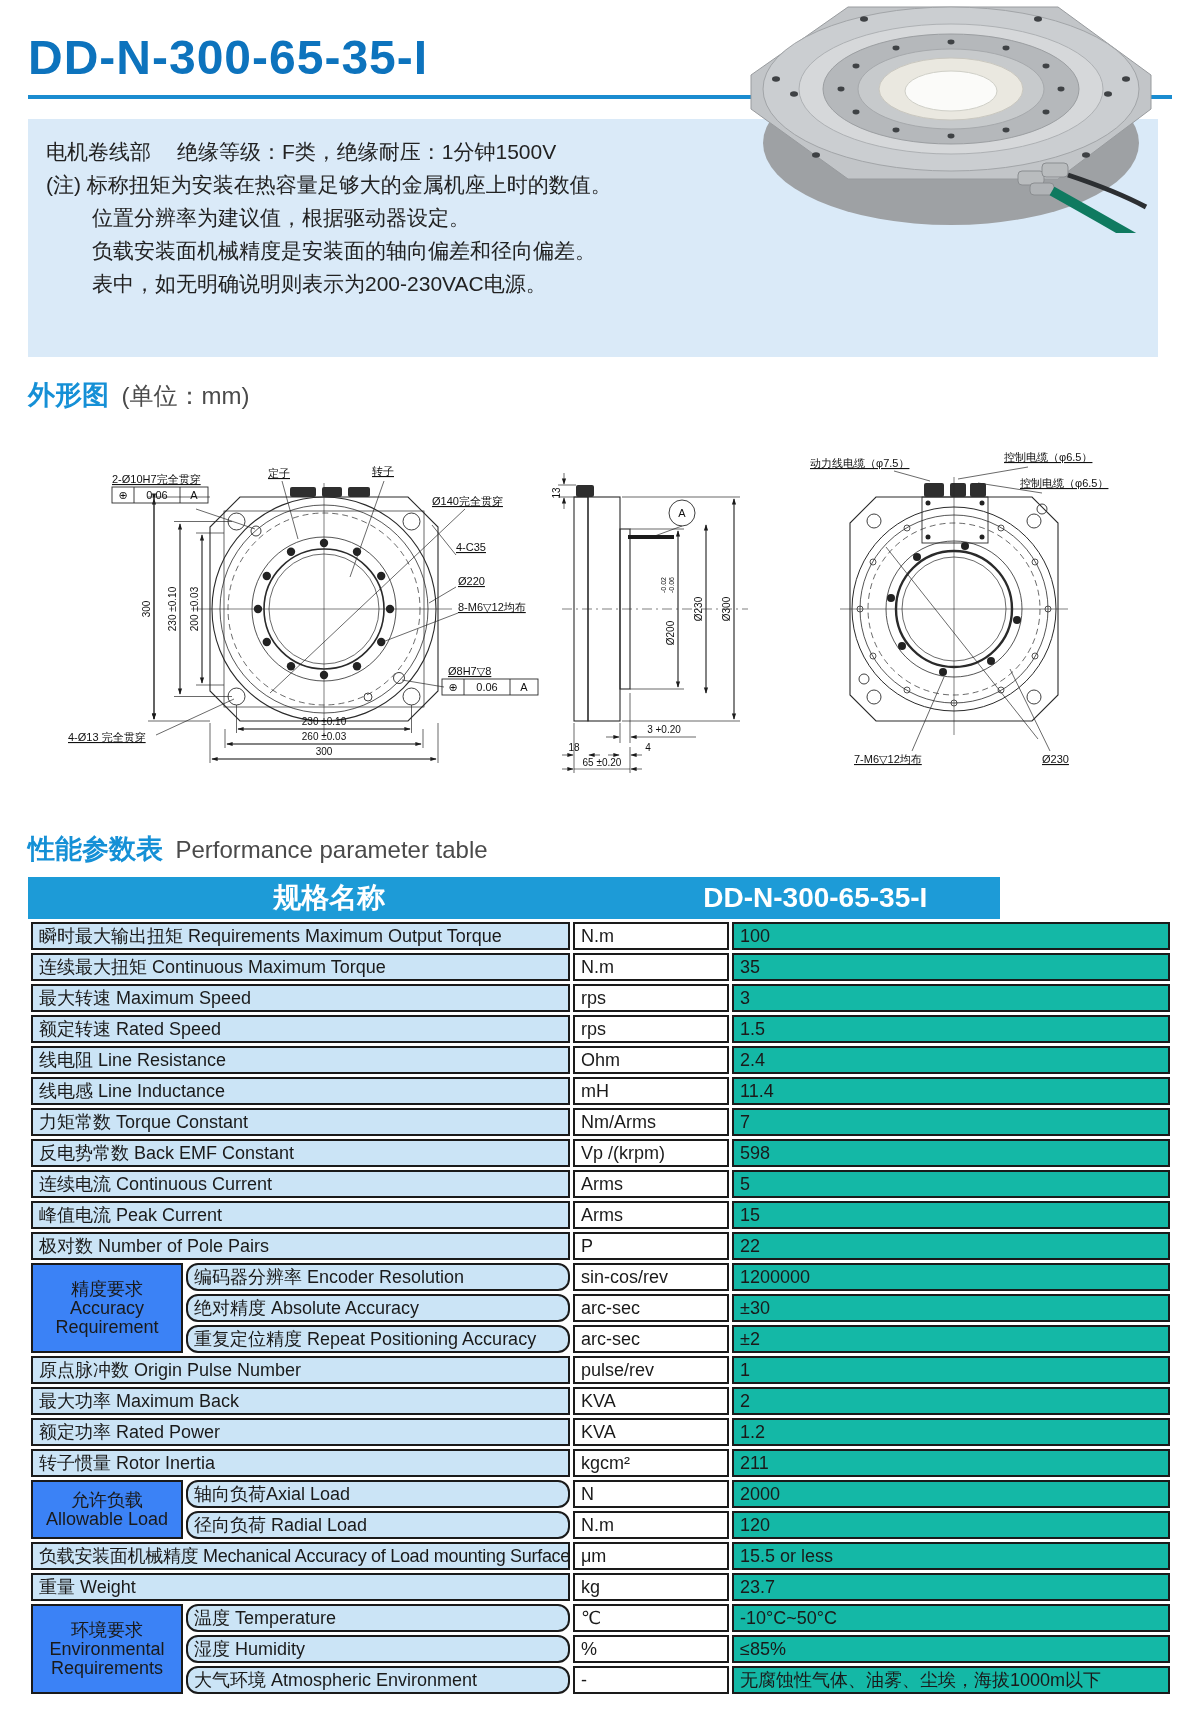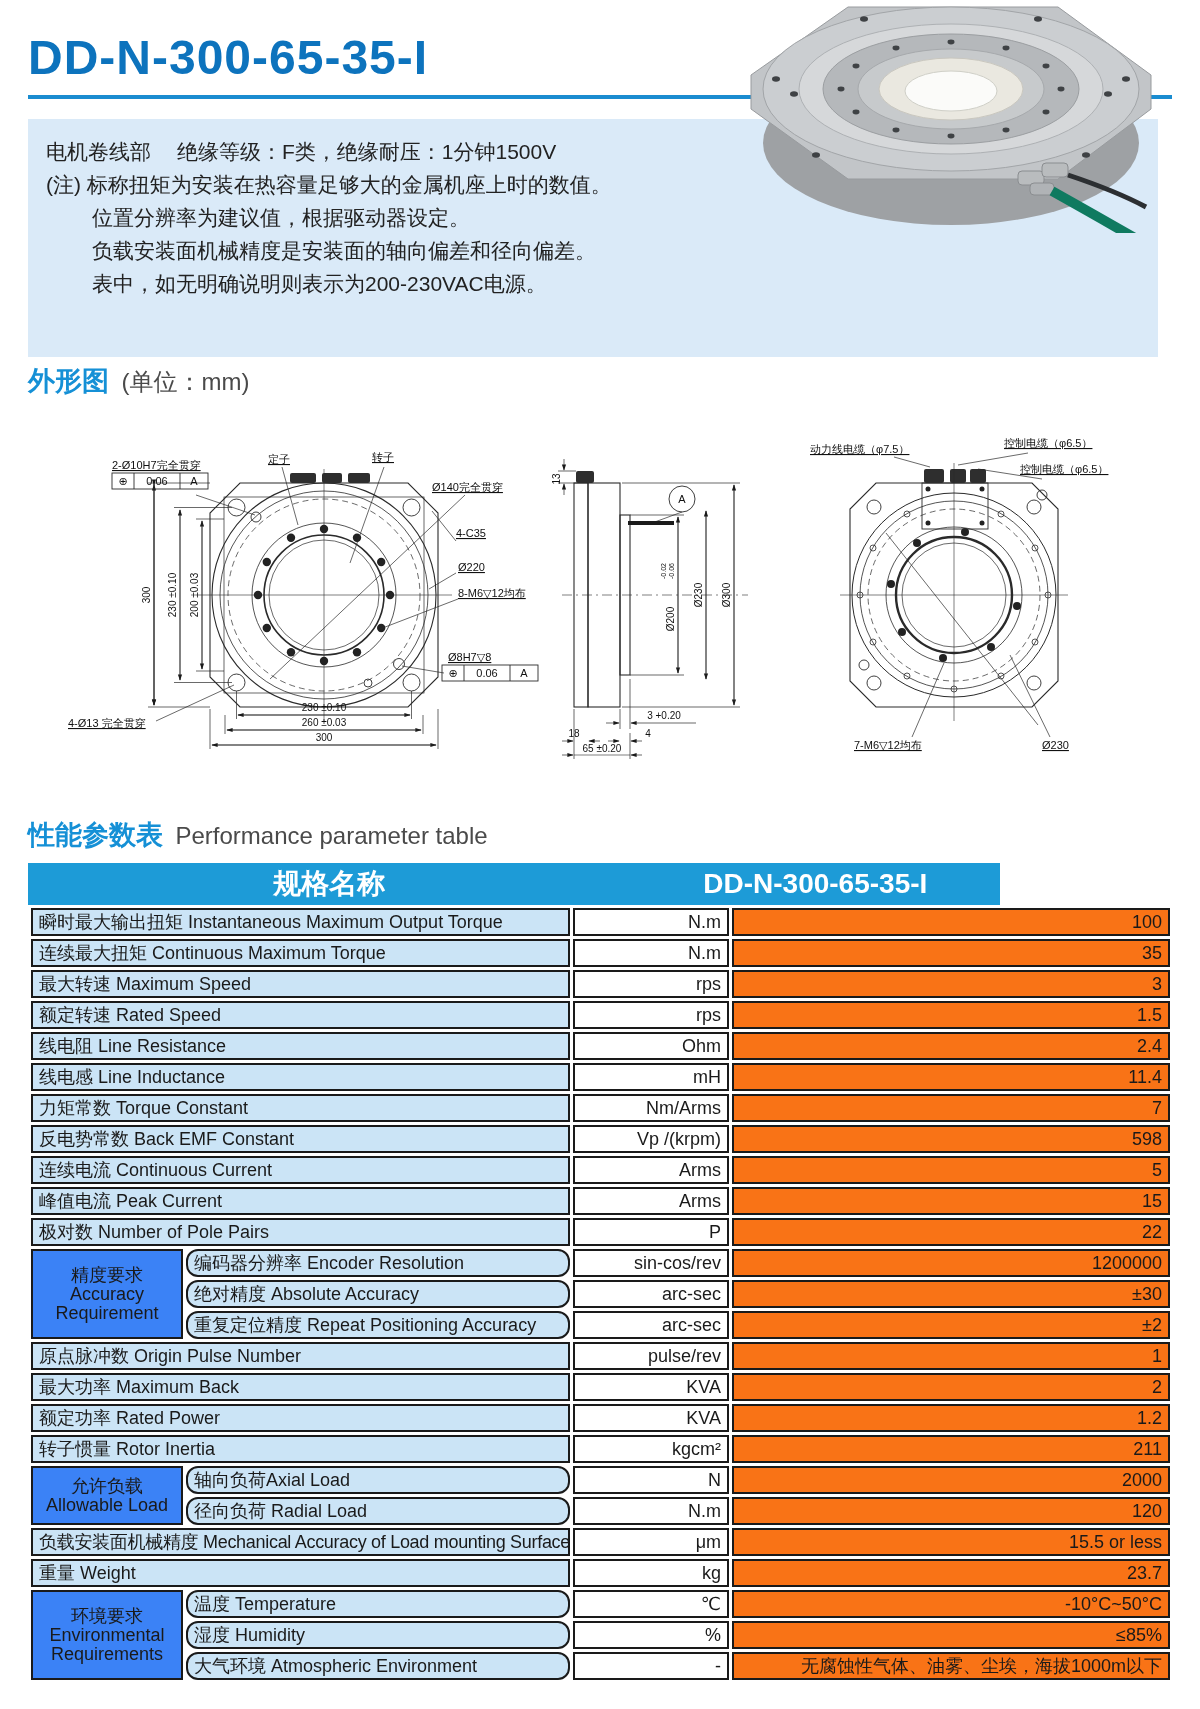--- a/index.html
+++ b/index.html
@@ -23,21 +23,21 @@
   .indent1{ padding-left:148px; }
   .indent2{ padding-left:46px; }
   .wind-label { display:inline-block; margin-right:26px; }
 
   .product { position:absolute; top:-126px; left:690px; width:475px; height:300px; z-index:5; }
   .product-caption {
     position:absolute; top:248px; left:95px; width:320px; text-align:center;
     font-size:27px; font-weight:bold; color:#e60012; letter-spacing:1px;
   }
 
-  .sec-heading { margin-top:6px; }
+  .sec-heading { margin-top:20px; }
   .sec-heading .cn { font-size:27px; font-weight:bold; color:#1590d6; }
   .sec-heading .sub { font-size:24px; color:#4a4a4a; margin-left:8px; }
 
   .drawing-wrap { margin-top:4px; }
 
   .perf-heading { margin-top:52px; }
 
   .spec-header {
     margin-top:10px; width:972px; height:42px; background:#1d9bd7;
     display:flex; align-items:center; color:#ffffff; font-weight:bold; font-size:28px;
@@ -49,22 +49,22 @@
     width:1144px; border-collapse:separate; border-spacing:3px; margin-top:0;
     table-layout:fixed;
   }
   table.spec td {
     border:2px solid #1a1a1a; height:25px; font-size:18px; padding:0 6px;
     overflow:hidden; white-space:nowrap;
   }
   td.lbl  { background:#cbe4f6; text-align:left; padding-left:9px; }
   td.grp  { background:#3b82f6; text-align:center; font-size:17px; line-height:19px; white-space:normal; }
   td.sub  { background:#cbe4f6; text-align:left; padding-left:9px;border-radius:12px; }
-  td.unit { background:#ffffff; text-align:right; }
-  td.val  { background:#f97316; text-align:right; }
+  td.unit { background:#ffffff; text-align:left; }
+  td.val  { background:#14b8a6; text-align:left; }
   td.condensed { font-size:15px; letter-spacing:-0.3px; }
 
   
   .dim  { font-size:10px; fill:#111; }
   .lab  { font-size:11px; fill:#111; }
   .sm   { font-size:7px;  fill:#111; }
   .ul   { text-decoration:underline; }
   .cad  { stroke:#2a2a2a; fill:none; }
 </style>
 </head>
@@ -390,21 +390,21 @@
 
   <table class="spec">
     <colgroup>
         <col style="width:152px">
         <col style="width:384px">
         <col style="width:156px">
         <col style="width:438px">
       </colgroup>
     <tbody>
         <tr>
-          <td class="lbl" colspan="2">瞬时最大输出扭矩 Instantaneous Maximum Output Torque</td>
+          <td class="lbl" colspan="2">瞬时最大输出扭矩 Requirements Maximum Output Torque</td>
           <td class="unit">N.m</td>
           <td class="val">100</td>
         </tr>
     <tr>
           <td class="lbl" colspan="2">连续最大扭矩 Continuous Maximum Torque</td>
           <td class="unit">N.m</td>
           <td class="val">35</td>
         </tr>
     <tr>
           <td class="lbl" colspan="2">最大转速 Maximum Speed</td>

